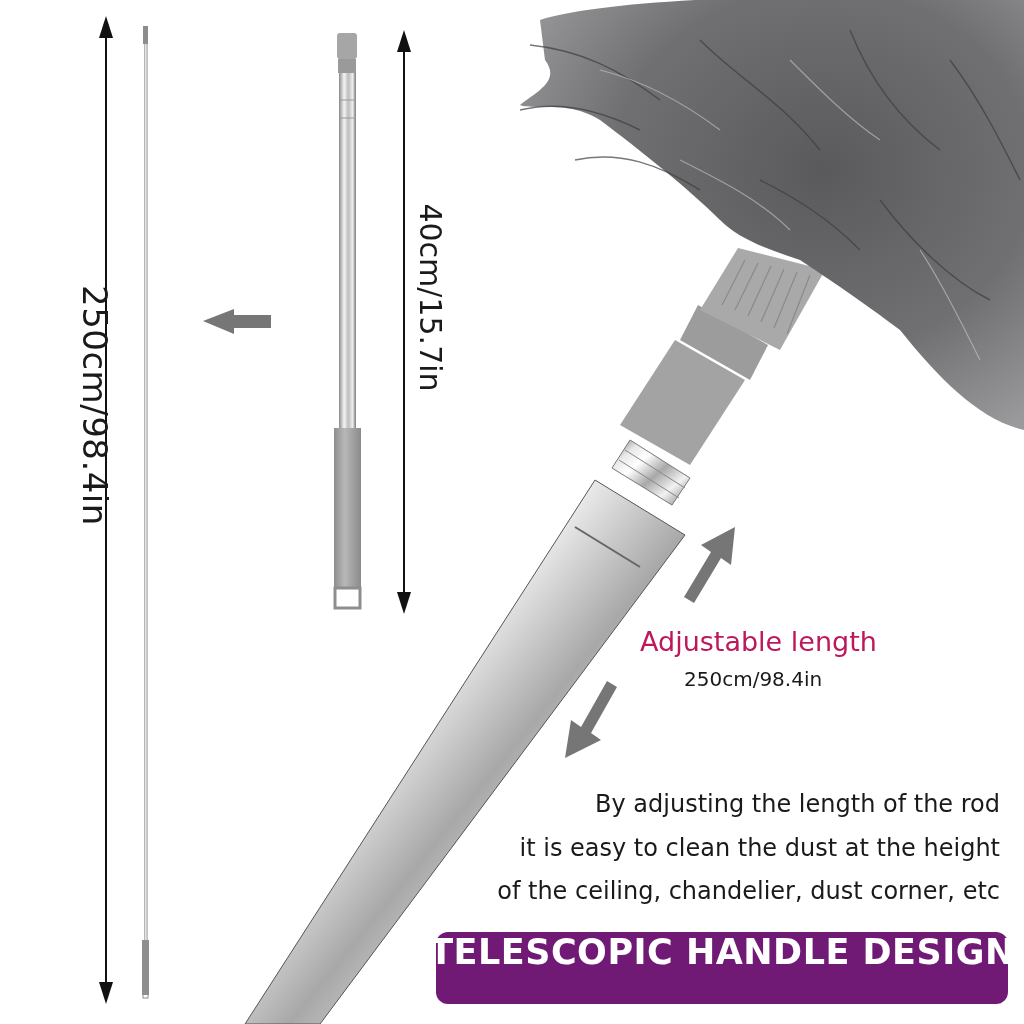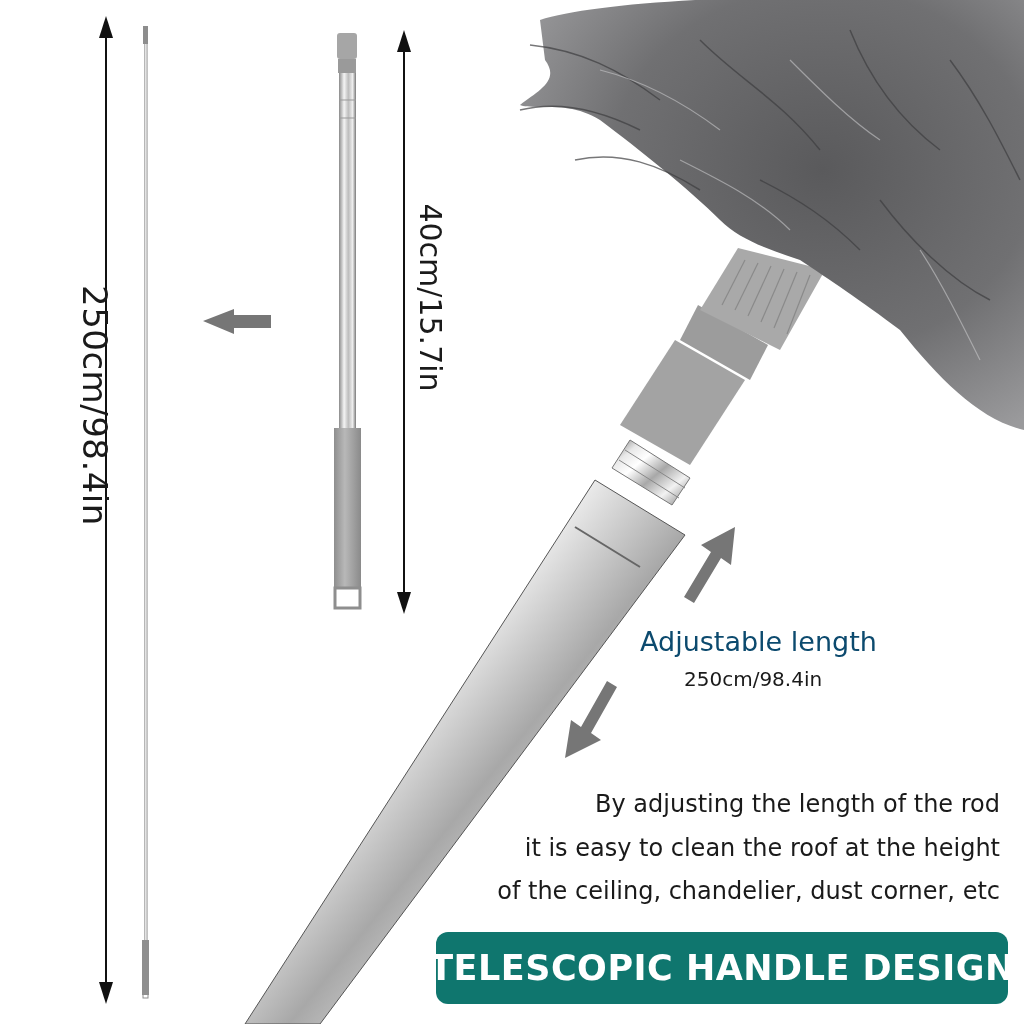--- a/index.html
+++ b/index.html
@@ -18,30 +18,30 @@
     #label-long {
       font-size: 34px; letter-spacing: 0.5px;
       left: -20px; top: 380px; width: 230px; text-align: center;
       transform: rotate(90deg);
     }
     #label-short {
       font-size: 30px;
       left: 330px; top: 280px; width: 200px; text-align: center;
       transform: rotate(90deg);
     }
-    .adj-title { font-size: 27px; color: #0c4a6e; left: 640px; top: 626px; white-space: nowrap; }
+    .adj-title { font-size: 27px; color: #be185d; left: 640px; top: 626px; white-space: nowrap; }
     .adj-sub { font-size: 20px; color: #1a1a1a; left: 684px; top: 667px; white-space: nowrap; }
     .desc {
       right: 24px; font-size: 24px; color: #1a1a1a;
       white-space: nowrap; line-height: 1;
     }
     .banner {
       left: 436px; top: 932px; width: 572px; height: 72px;
-      background: #0f766e; border-radius: 12px;
-      display: flex; align-items: center; justify-content: center;
+      background: #701a75; border-radius: 12px;
+      display: flex; align-items: flex-start; justify-content: center;
     }
     .banner span {
       color: #ffffff; font-family: "DejaVu Sans", sans-serif; font-weight: bold;
       font-size: 35px; letter-spacing: 0.5px; white-space: nowrap;
     }
   </style>
 </head>
 <body>
 
 <svg class="abs" style="left:0;top:0" width="1024" height="1024">
@@ -155,18 +155,18 @@
   </g>
 </svg>
 
 <div id="label-long" class="vtext">250cm/98.4in</div>
 <div id="label-short" class="vtext">40cm/15.7in</div>
 
 <div class="abs adj-title">Adjustable length</div>
 <div class="abs adj-sub">250cm/98.4in</div>
 
 <div class="abs desc" style="top:792px">By adjusting the length of the rod</div>
-<div class="abs desc" style="top:836px">it is easy to clean the roof at the height</div>
+<div class="abs desc" style="top:836px">it is easy to clean the dust at the height</div>
 <div class="abs desc" style="top:879px">of the ceiling, chandelier, dust corner, etc</div>
 
 <div class="abs banner">
   <span>TELESCOPIC HANDLE DESIGN</span>
 </div>
 
 </body></html>

